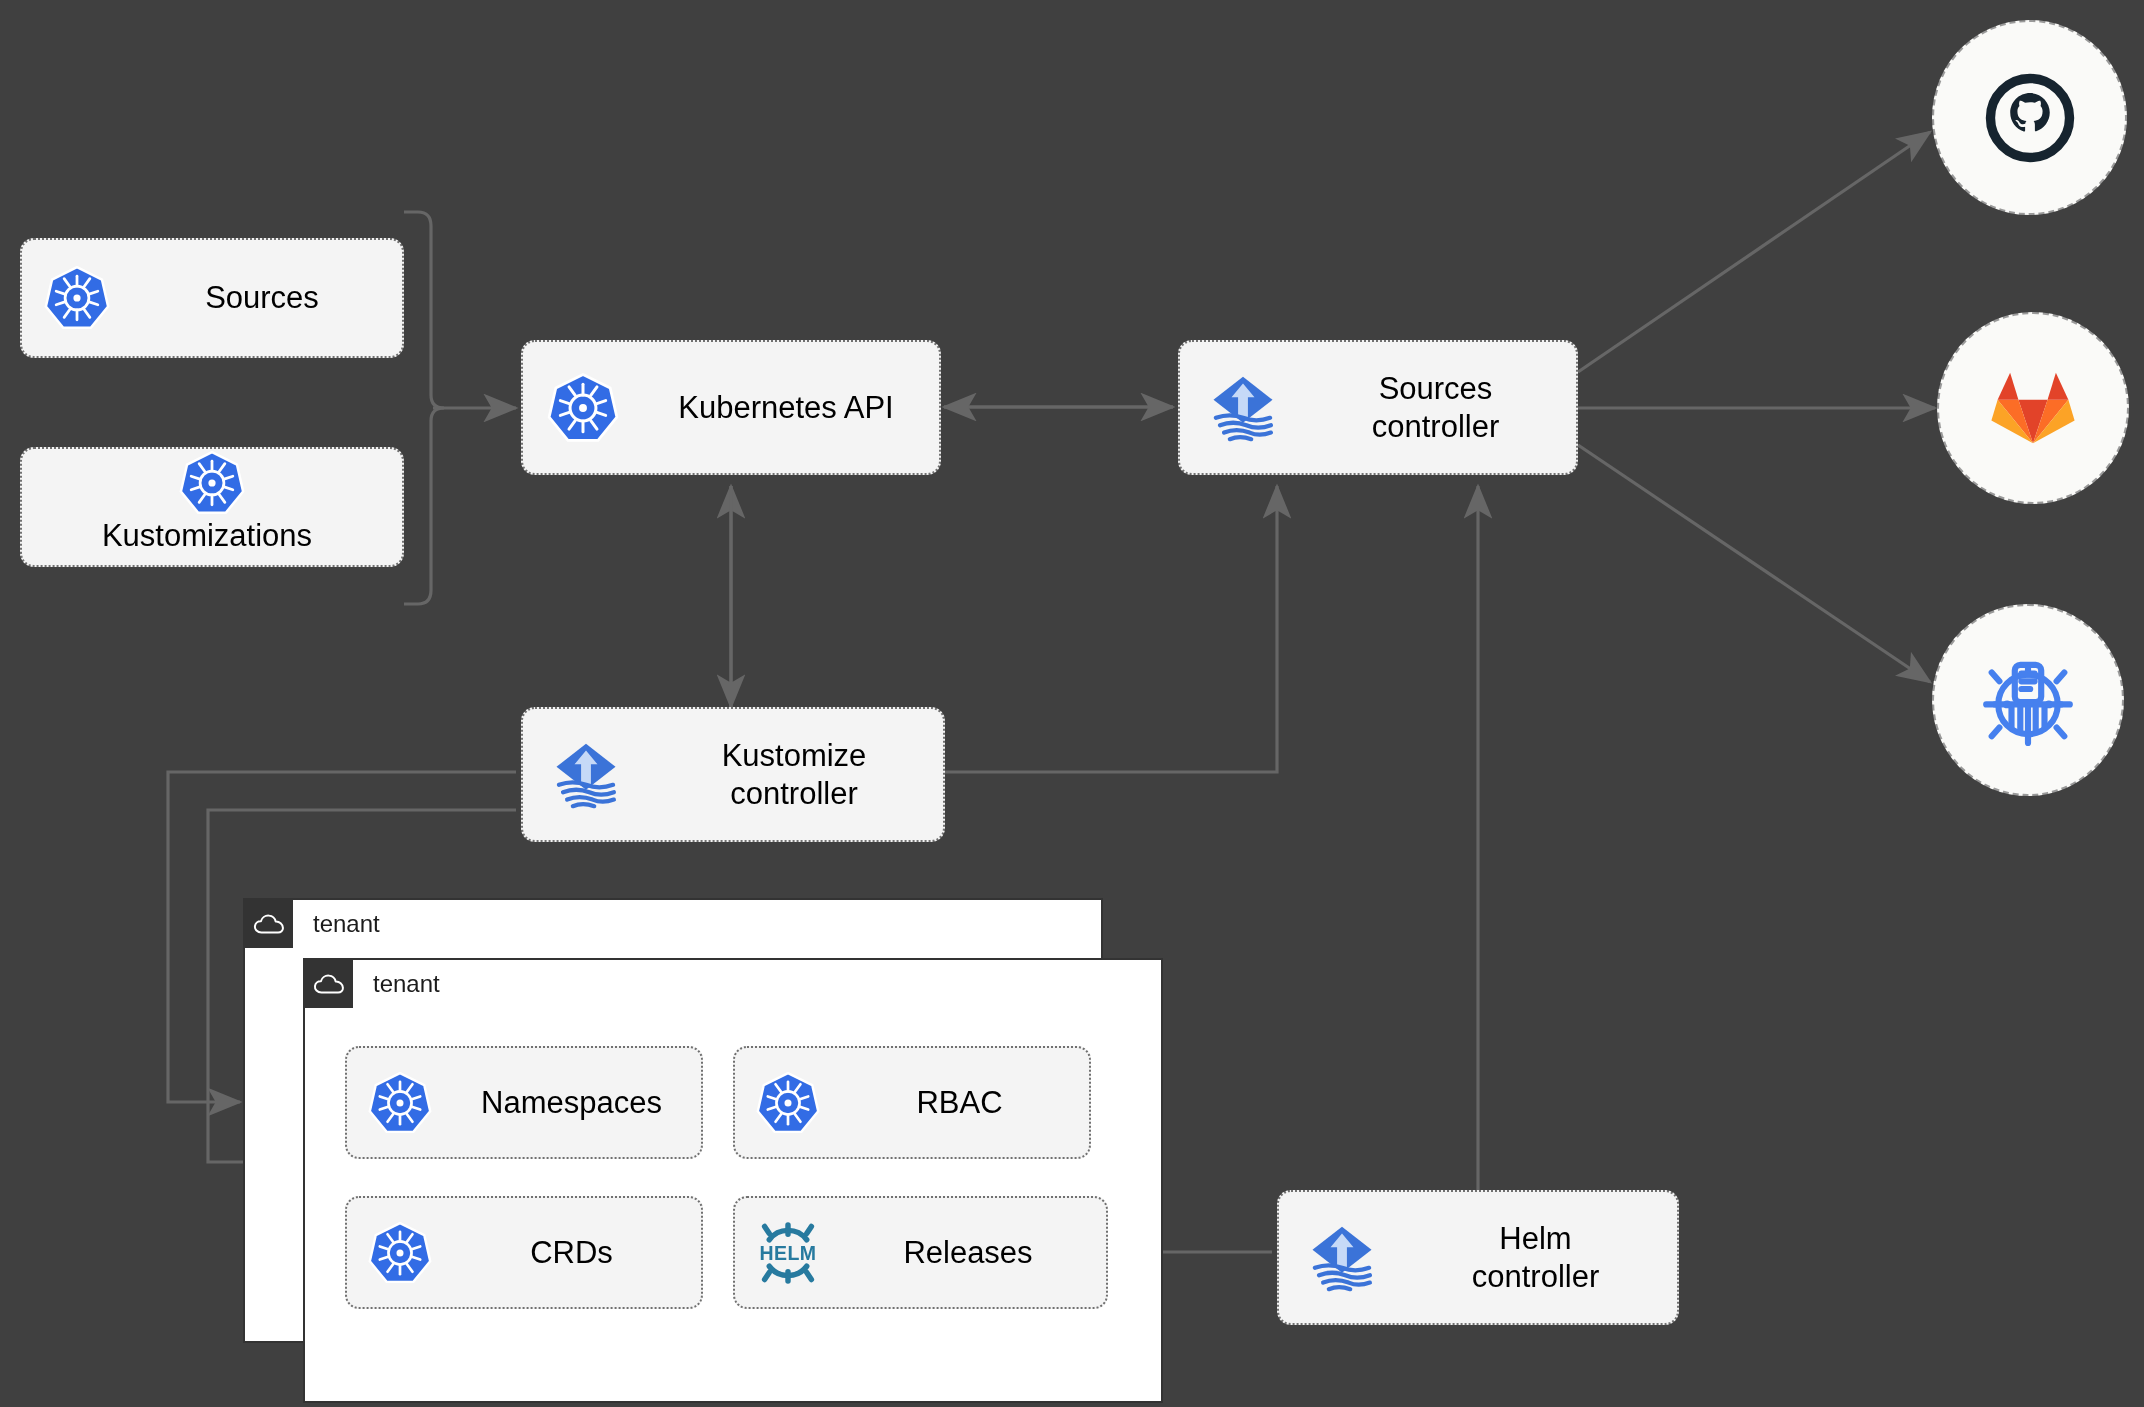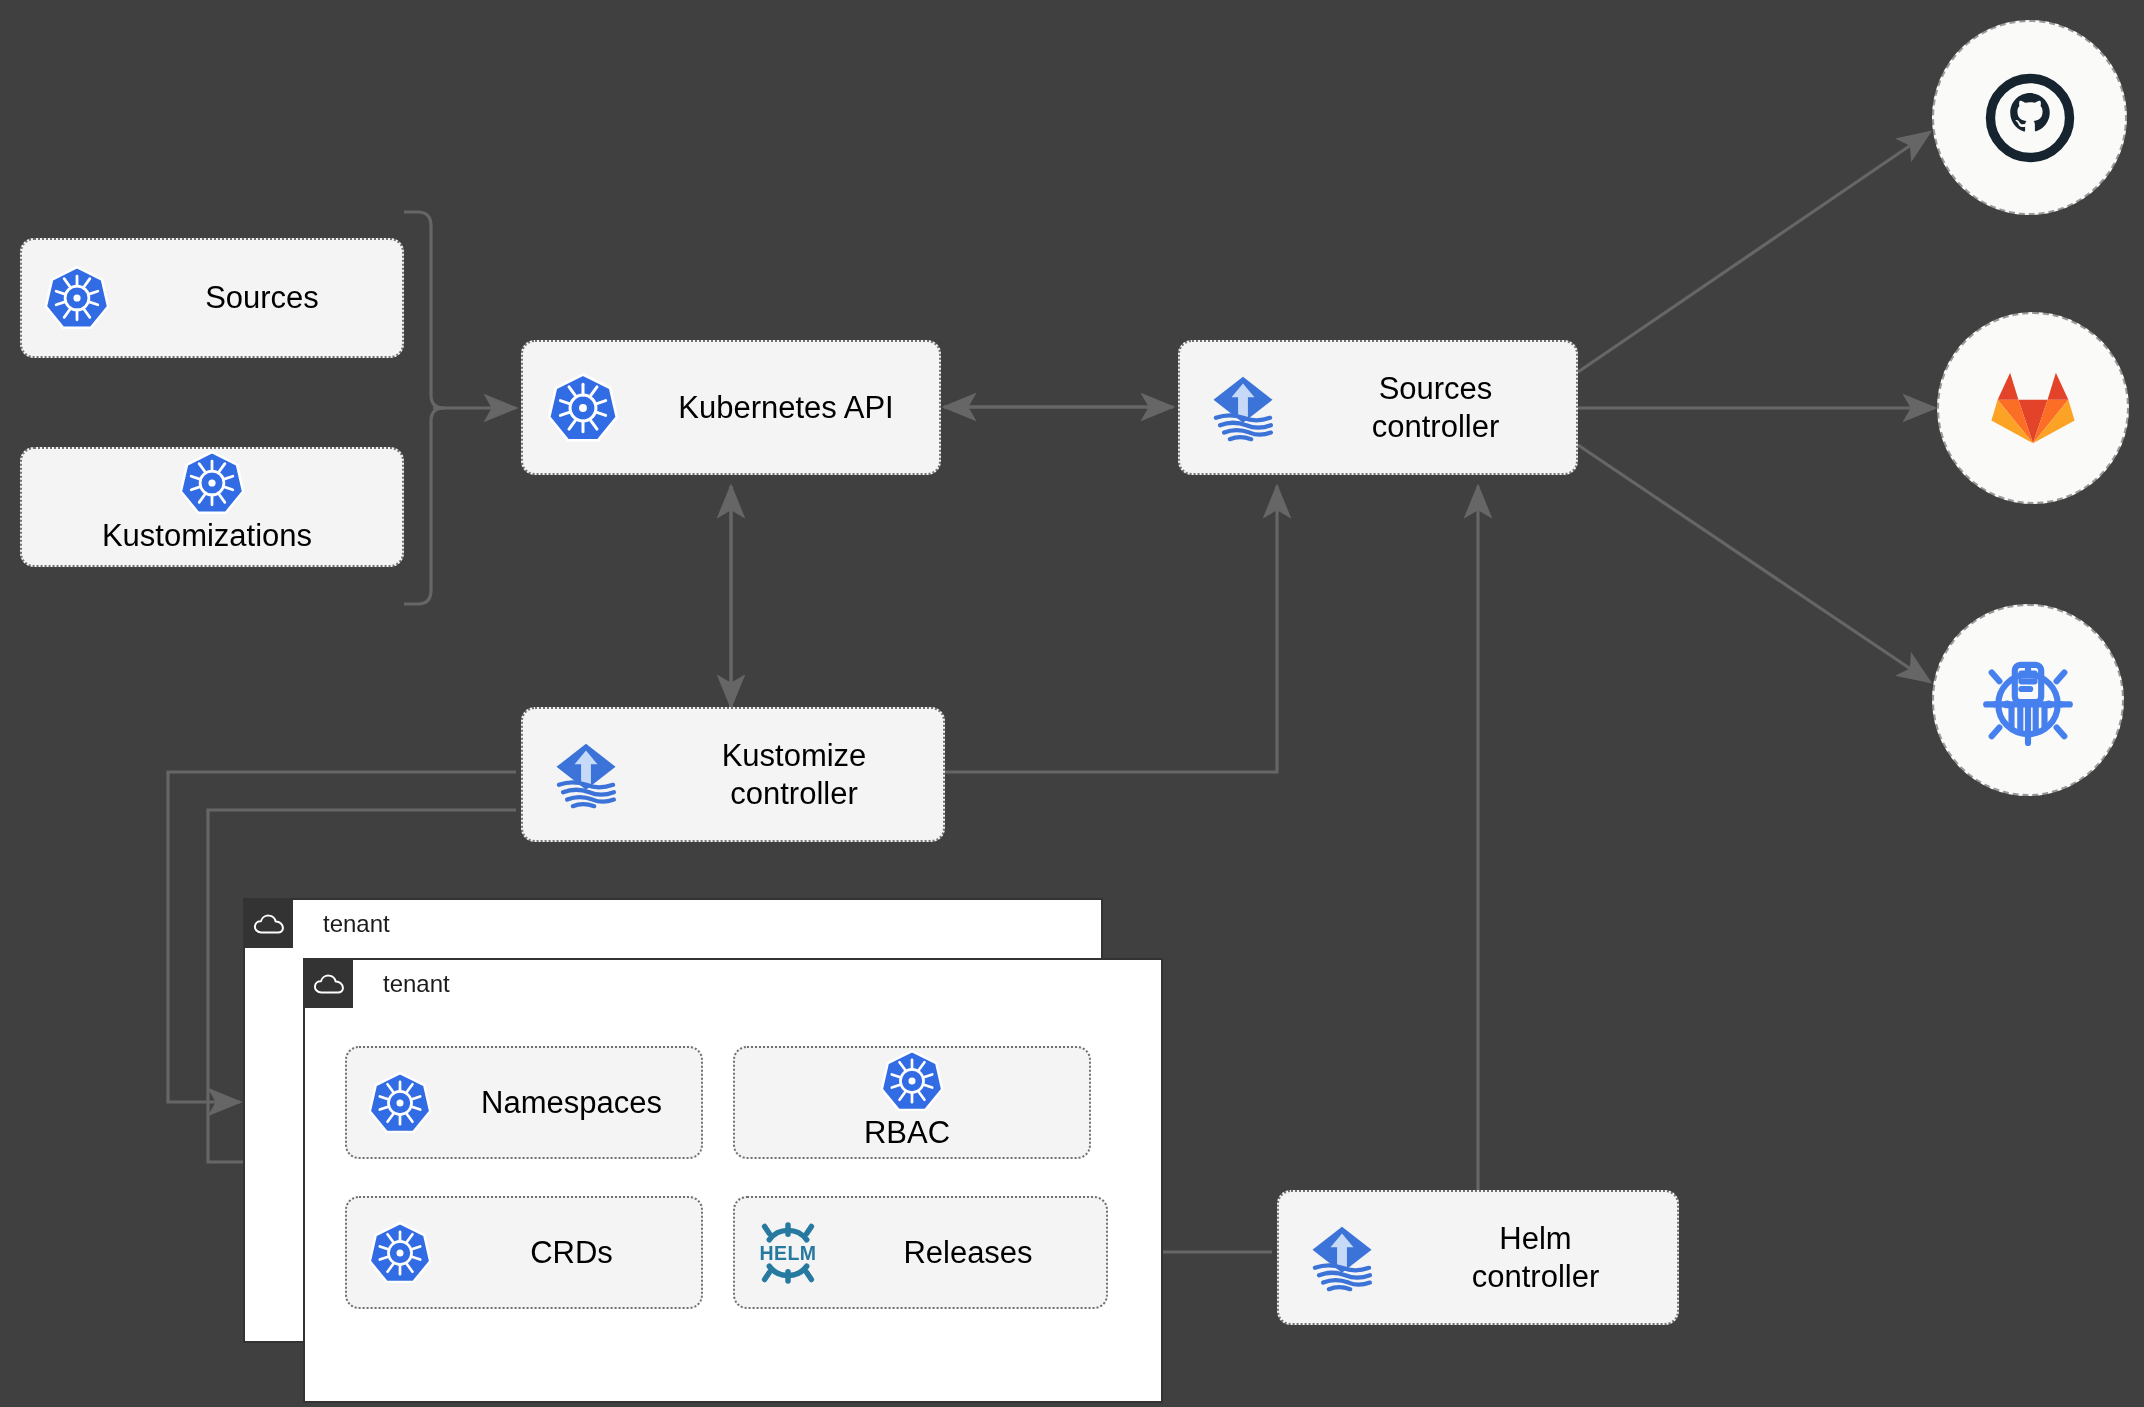--- a/index.html
+++ b/index.html
@@ -87,21 +87,21 @@
     height: 48px;
     background: #333333;
     display: flex;
     align-items: center;
     justify-content: center;
     flex: 0 0 auto;
   }
   .tenant .tname {
     font-size: 24px;
     color: #1c1c1c;
-    padding-left: 30px;
+    padding-left: 20px;
     white-space: nowrap;
   }
   .tenant-inner-z { z-index: 4; }
   .subnode { z-index: 5; }
 </style>
 </head>
 <body>
 
 <div id="canvas">
 
@@ -353,21 +353,21 @@
           <line x1="38.6" y1="21.4" x2="44.1" y2="13.8"></line>
           <line x1="44.1" y1="50.2" x2="38.6" y2="42.6"></line>
           <line x1="25.4" y1="21.4" x2="19.9" y2="13.8"></line>
         </g>
         <circle cx="32" cy="32" r="3.4" fill="#ffffff"></circle>
       </svg>
     </span>
     <span class="nlabel">Namespaces</span>
   </div>
 
-  <div class="node subnode" style="left:733px; top:1046px; width:358px; height:113px;flex-direction:column;">
+  <div class="node subnode" style="left:733px; top:1046px; width:358px; height:113px;">
     <span class="nicon" style="width:105px;">
       <svg width="66" height="66" viewBox="0 0 64 64">
         <polygon points="32,3 55.5,14.6 61.3,40 45,60 19,60 2.7,40 8.5,14.6" fill="#326CE5" stroke="#ffffff" stroke-width="2.4"></polygon>
         <g fill="none" stroke="#ffffff" stroke-width="2.6" stroke-linecap="round">
           <circle cx="32" cy="32" r="11.2"></circle>
           <line x1="32" y1="11.5" x2="32" y2="20.8"></line>
           <line x1="32" y1="43.2" x2="32" y2="52.5"></line>
           <line x1="12.4" y1="25.6" x2="21.3" y2="28.6"></line>
           <line x1="42.7" y1="35.4" x2="51.6" y2="38.4"></line>
           <line x1="51.6" y1="25.6" x2="42.7" y2="28.6"></line>

